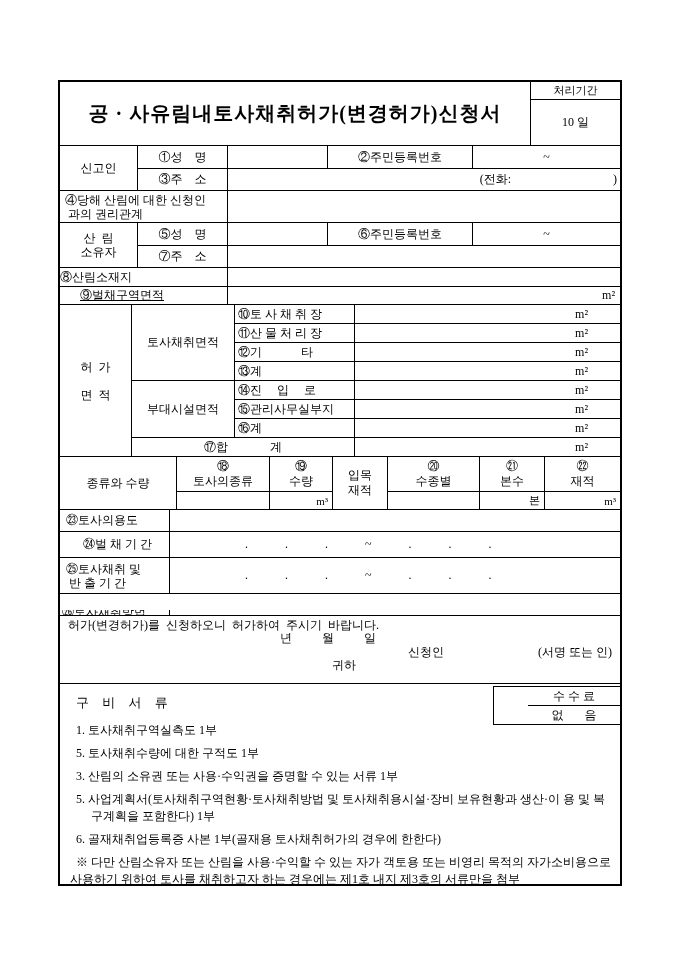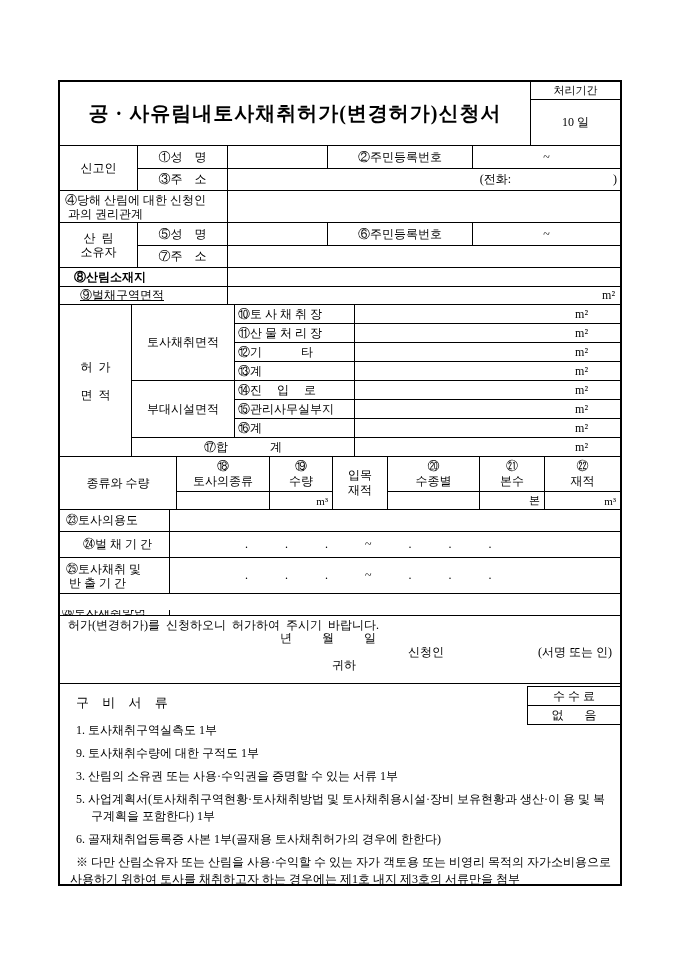--- a/index.html
+++ b/index.html
@@ -46,21 +46,21 @@
   #s6{height:68px;border-bottom:1px solid #000;box-sizing:border-box;
       padding:3px 8px 0 8px;line-height:13.4px;overflow:hidden;}
   .stmt{word-spacing:3px;}
   .date-line{margin-left:212px;white-space:pre;}
   .sign-line{display:flex;justify-content:space-between;}
   .sign-left{margin-left:340px;}
   .recipient-line{margin-left:264px;}
   
   #s7{position:relative;height:199px;padding:4px 8px;box-sizing:border-box;}
   .doc-header{font-size:13px;letter-spacing:5px;margin:6px 0 10px 8px;}
-  .fee-box{position:absolute;top:2px;right:0;width:92px;border:1px solid #000;border-right:none;}
+  .fee-box{position:absolute;top:2px;right:0;width:92px;border:1px solid #000;border-right:none;padding-left:34px;}
   .fee-row{height:18px;display:flex;align-items:center;justify-content:center;white-space:pre;}
   .fee-row:first-child{border-bottom:1px solid #000;}
   .doc-item{margin:0 0 6px 8px;padding-left:15px;text-indent:-15px;line-height:17px;}
   .doc-note{margin-left:2px;text-indent:6px;line-height:17px;}
 </style>
 </head>
 <body>
 
 <div class="page">
   <div class="form">
@@ -92,21 +92,21 @@
         <span class="pre">소유자</span>
       </div>
       <div class="c center pre">⑤성    명</div>
       <div class="c"></div>
       <div class="c center">⑥주민등록번호</div>
       <div class="c center nr">~</div>
 
       <div class="c center pre">⑦주    소</div>
       <div class="c cs3 nr"></div>
 
-      <div class="c cs2" style="padding-left:14px;font-weight:bold;">⑧산림소재지</div>
+      <div class="c cs2" style="padding-left:0;">⑧산림소재지</div>
       <div class="c cs3 nr"></div>
 
       <div class="c cs2" style="padding-left:20px;text-decoration:underline;">⑨벌채구역면적</div>
       <div class="c cs3 nr unit-val-edge">
         <span>m²</span>
       </div>
     </div>
 
     <div id="s3" class="grid">
       <div class="c center permit-col col gap12 two-line">
@@ -215,21 +215,21 @@
       <div class="recipient-line">귀하</div>
     </div>
 
     <div id="s7">
       <div class="fee-box">
         <div class="fee-row">수 수 료</div>
         <div class="fee-row">없       음</div>
       </div>
       <div class="doc-header">구 비 서 류</div>
       <div class="doc-item">1. 토사채취구역실측도 1부</div>
-      <div class="doc-item">9. 토사채취수량에 대한 구적도 1부</div>
+      <div class="doc-item">5. 토사채취수량에 대한 구적도 1부</div>
       <div class="doc-item">3. 산림의 소유권 또는 사용·수익권을 증명할 수 있는 서류 1부</div>
       <div class="doc-item">5. 사업계획서(토사채취구역현황·토사채취방법 및 토사채취용시설·장비 보유현황과 생산·이 용 및 복구계획을 포함한다) 1부</div>
       <div class="doc-item">6. 골재채취업등록증 사본 1부(골재용 토사채취허가의 경우에 한한다)</div>
       <div class="doc-note">※ 다만 산림소유자 또는 산림을 사용·수익할 수 있는 자가 객토용 또는 비영리 목적의 자가소비용으로 사용하기 위하여 토사를 채취하고자 하는 경우에는 제1호 내지 제3호의 서류만을 첨부</div>
     </div>
 
   </div>
 </div>
 
 </body></html>

